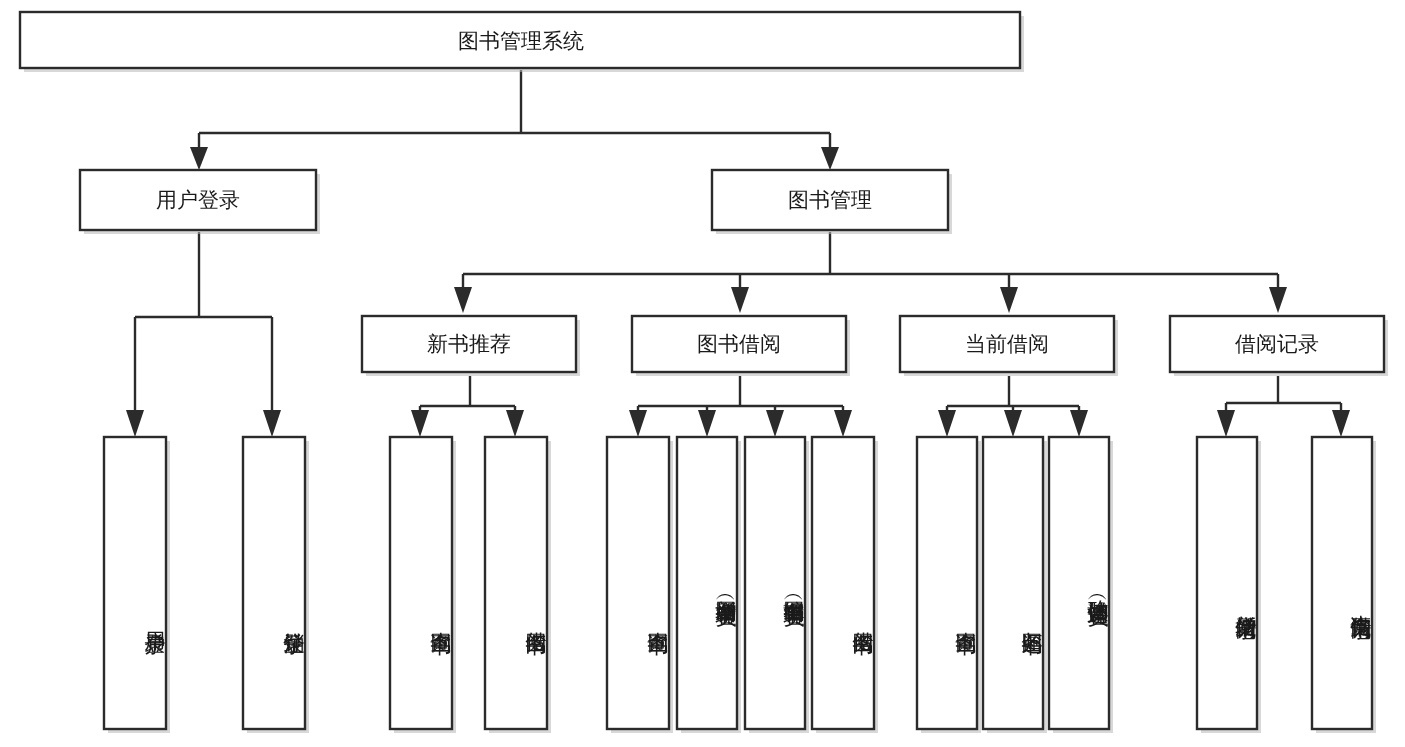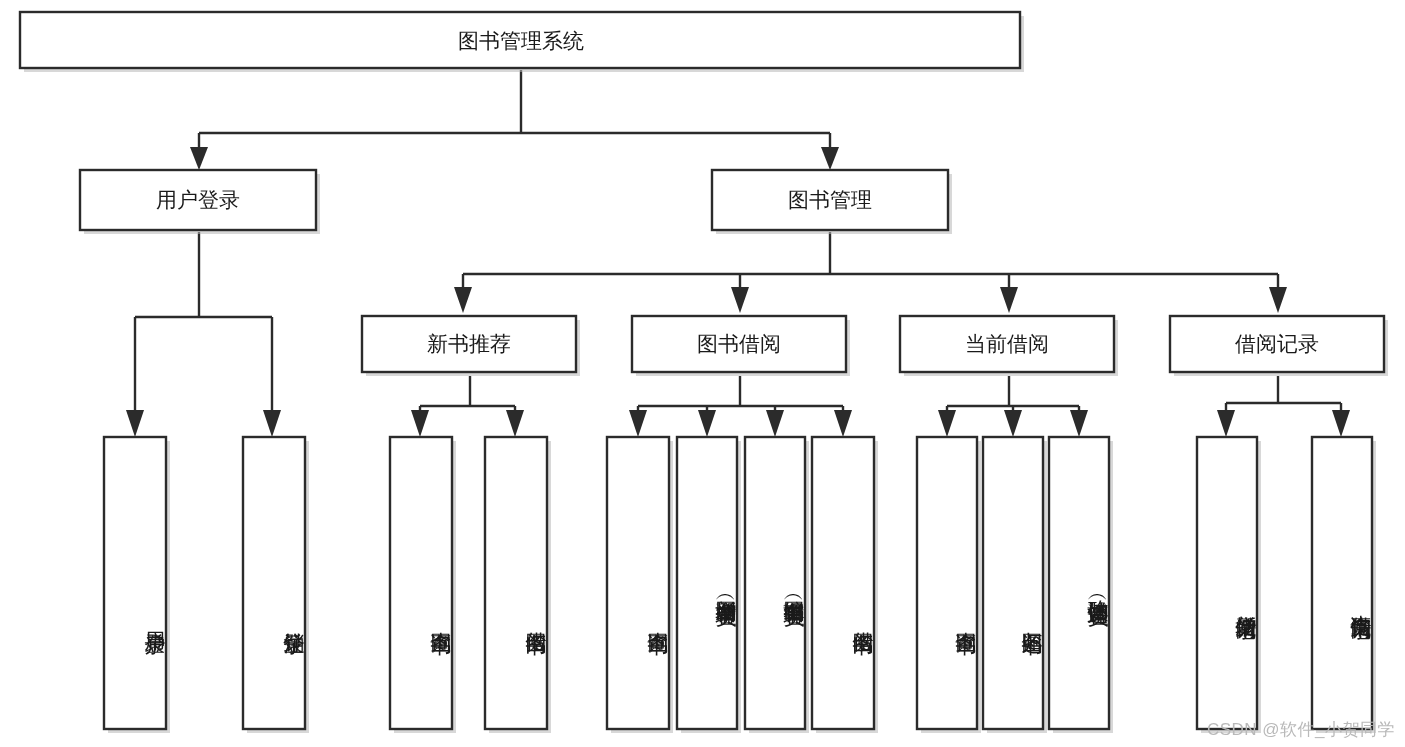--- a/index.html
+++ b/index.html
@@ -235,15 +235,14 @@
   <div class="node-label-v" style="left:745px; top:445px; width:60px; height:284px;">编辑图书（管理员）</div>
   <div class="node-label-v" style="left:812px; top:505px; width:62px; height:224px;">借阅图书</div>
 
   <div class="node-label-v" style="left:917px; top:505px; width:60px; height:224px;">查询图书</div>
   <div class="node-label-v" style="left:983px; top:505px; width:60px; height:224px;">归还图书</div>
   <div class="node-label-v" style="left:1049px; top:445px; width:60px; height:284px;">确认归还（管理员）</div>
 
   <div class="node-label-v" style="left:1197px; top:473px; width:60px; height:256px;">新增借阅记录</div>
   <div class="node-label-v" style="left:1312px; top:473px; width:60px; height:256px;">查询借阅记录</div>
 
-  <div class="watermark">CSDN @软件_小贺同学</div>
 
 </div>
 
 </body></html>

